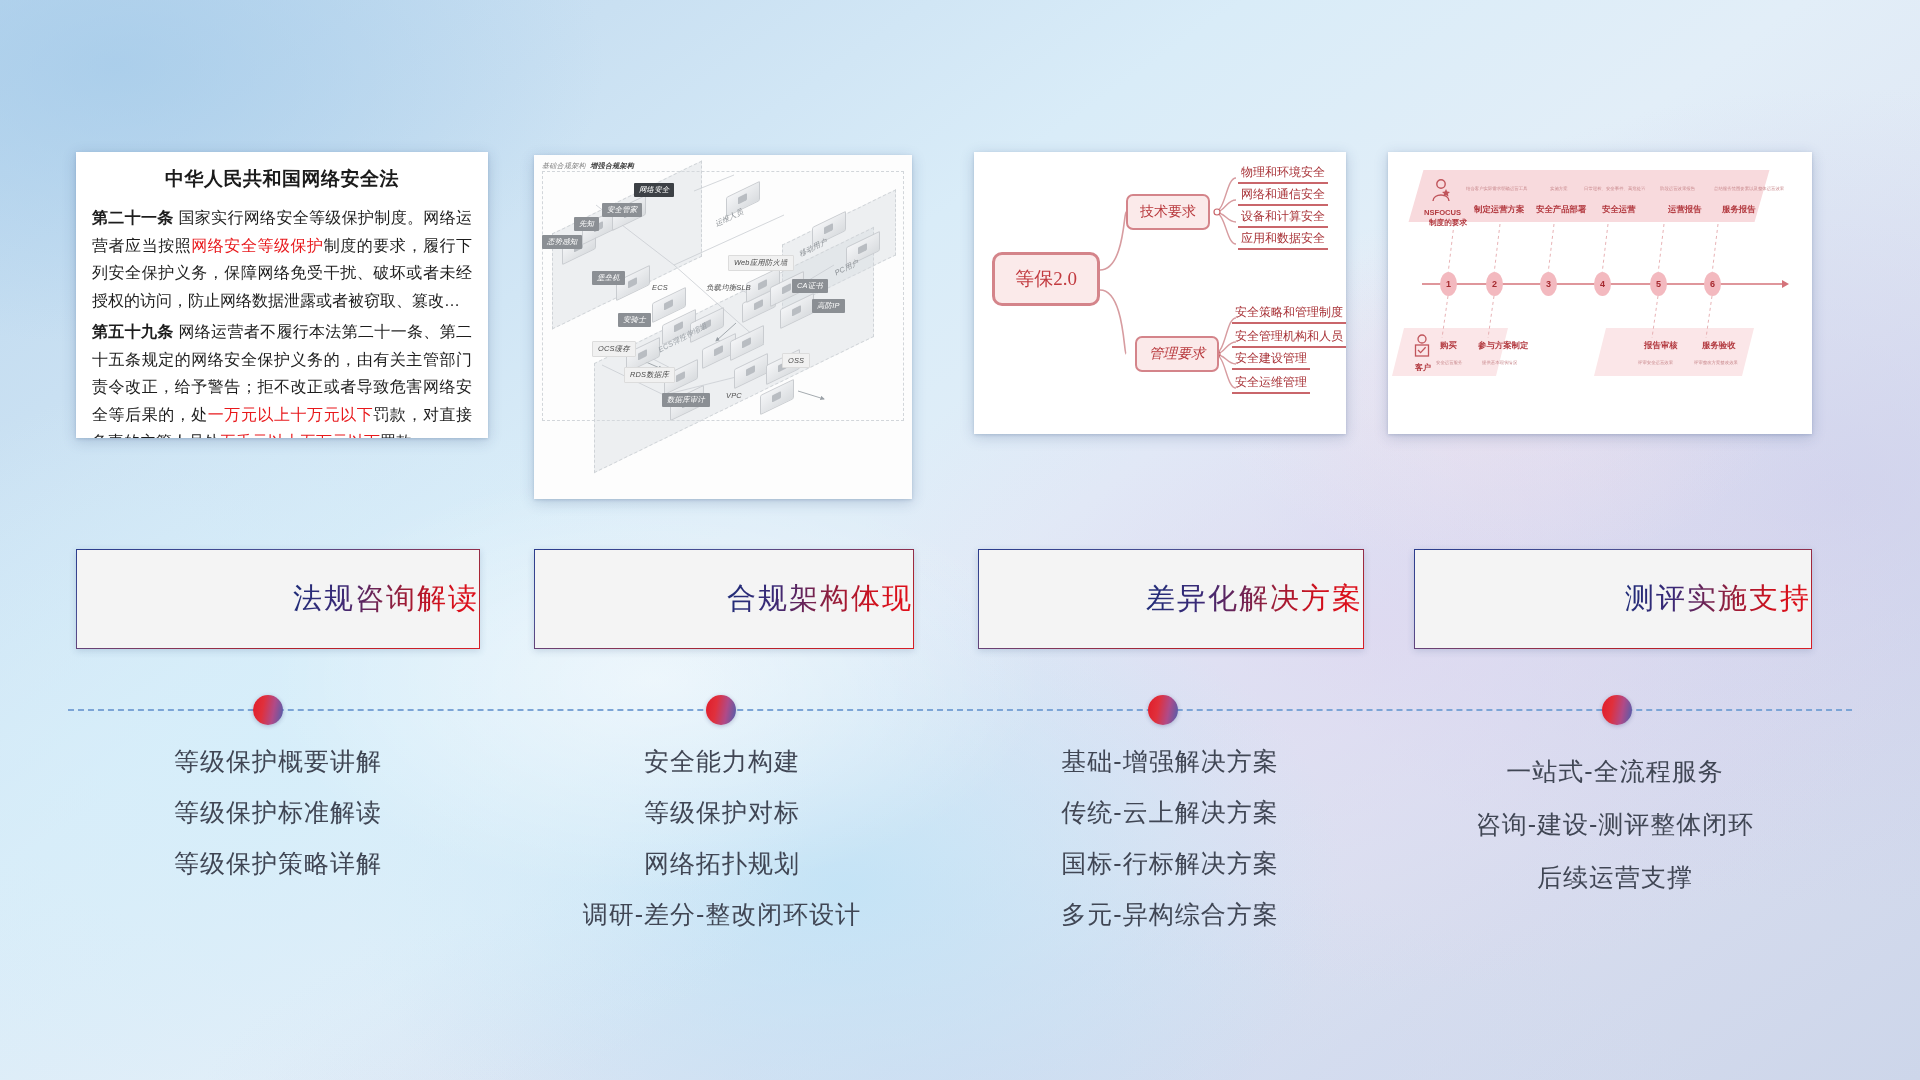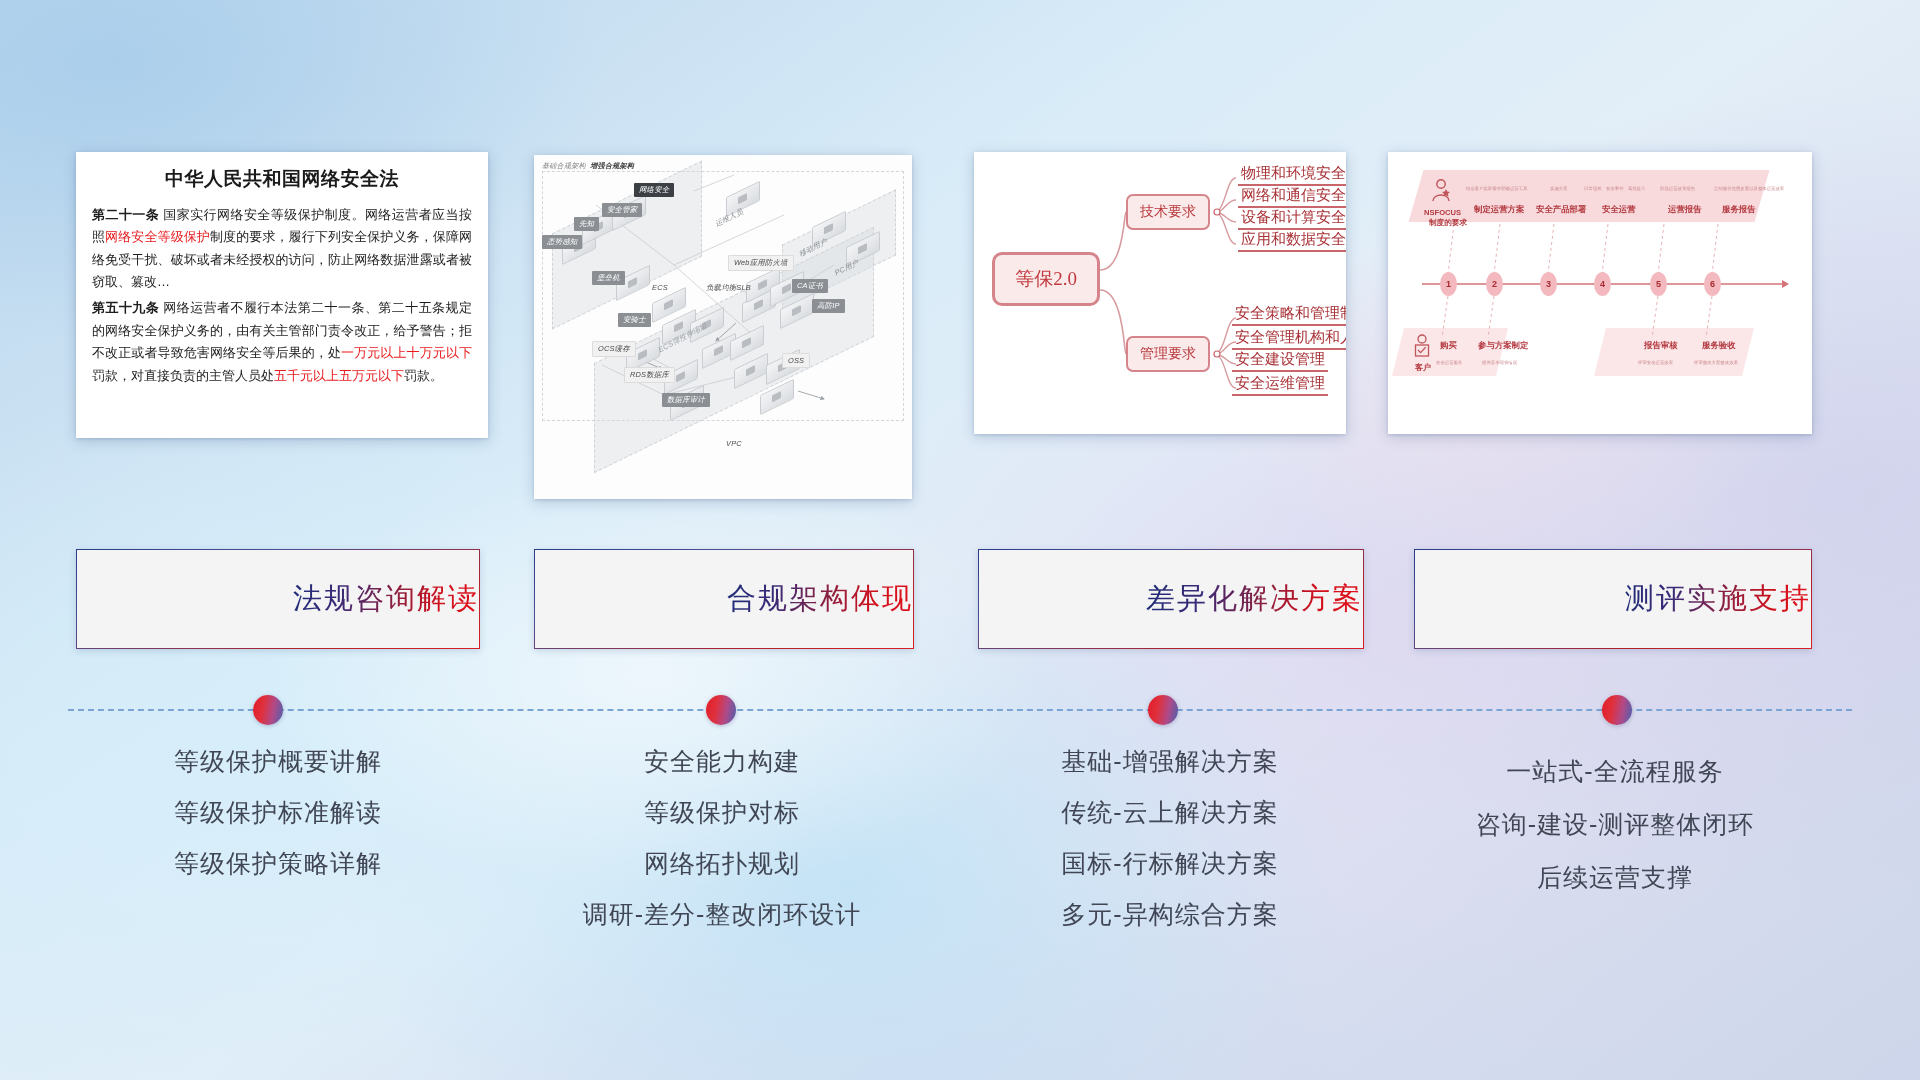--- a/index.html
+++ b/index.html
@@ -48,21 +48,21 @@
   .card-3 { left: 974px; top: 152px; width: 372px; height: 282px; }
   .card-4 { left: 1388px;top: 152px; width: 424px; height: 282px; }
 
   
   .law { padding: 14px 16px 8px 16px; }
   .law-title {
     text-align: center; font-weight: 700; font-size: 19px; color: #1b1b1b;
     letter-spacing: .5px; margin-bottom: 12px;
   }
   .law-p {
-    font-size: 13px; line-height: 1.72; color: #1d1d1d; text-align: justify;
+    font-size: 16px; line-height: 1.72; color: #1d1d1d; text-align: justify;
     margin-bottom: 4px;
   }
   .law-p .art { font-weight: 700; }
   .law-p .red { color: #e8191c; }
 
   
   .arch { position: absolute; inset: 0; background: #fdfdfd; }
   .arch-hd { position: absolute; left: 8px; top: 6px; font-size: 7px; color: #7d7d7d; letter-spacing: .3px; }
   .arch-hd b { color: #3c3c3c; font-weight: 600; }
   .arch-svg { position: absolute; inset: 0; }
@@ -98,23 +98,23 @@
     display: flex; align-items: center; justify-content: center;
     font-size: 19px; color: #c23a3f; font-family: "Liberation Serif", serif;
   }
   .mm-branch {
     position: absolute; width: 84px; height: 36px;
     background: #fbeaea; border: 2px solid #d4848a; border-radius: 7px;
     display: flex; align-items: center; justify-content: center;
     font-size: 14px; color: #b8393d; font-family: "Liberation Serif", serif;
   }
   .mm-b1 { left: 152px; top: 42px; }
-  .mm-b2 { left: 152px; top: 184px; }
+  .mm-b2 { left: 161px; top: 184px; font-style: italic; }
   .mm-leaf {
-    position: absolute; font-size: 15px; color: #a83237; white-space: nowrap;
+    position: absolute; font-size: 12px; color: #a83237; white-space: nowrap;
     font-family: "Liberation Serif", serif;
     border-bottom: 2.2px solid #c9666b; padding: 0 3px 1px 3px;
   }
 
   
   .nf { position: absolute; inset: 0; background: #fff; border-radius: 27px; }
   .nf svg { position: absolute; inset: 0; }
   .nf-band-top {
     position: absolute; left: 28px; top: 18px; width: 346px; height: 52px;
     background: #f8dadd; transform: skewX(-16deg);
@@ -276,21 +276,21 @@
       <div class="nodelbl plain" style="left:118px;top:128px;">ECS</div>
       <div class="nodelbl light" style="left:58px;top:186px;">OCS缓存</div>
       <div class="nodelbl light" style="left:90px;top:212px;">RDS数据库</div>
       <div class="nodelbl" style="left:128px;top:238px;">数据库审计</div>
       <div class="nodelbl plain" style="left:122px;top:178px;transform:rotate(-28deg);color:#9aa0a6;">ECS弹性伸缩组</div>
       <div class="nodelbl plain" style="left:172px;top:128px;">负载均衡SLB</div>
       <div class="nodelbl light" style="left:194px;top:100px;">Web应用防火墙</div>
       <div class="nodelbl" style="left:258px;top:124px;">CA证书</div>
       <div class="nodelbl" style="left:278px;top:144px;">高防IP</div>
       <div class="nodelbl light" style="left:248px;top:198px;">OSS</div>
-      <div class="nodelbl plain" style="left:192px;top:236px;margin-top:48px;">VPC</div>
+      <div class="nodelbl plain" style="left:192px;top:236px;">VPC</div>
       <div class="nodelbl plain" style="left:180px;top:58px;transform:rotate(-26deg);color:#8b9095;">运维人员</div>
       <div class="nodelbl plain" style="left:264px;top:88px;transform:rotate(-26deg);color:#8b9095;">移动用户</div>
       <div class="nodelbl plain" style="left:300px;top:108px;transform:rotate(-26deg);color:#8b9095;">PC用户</div>
     </div>
   </div>
 
   <div class="card card-3">
     <div class="mm">
       <svg viewBox="0 0 372 282">
         <g fill="none" stroke="#d79ca0" stroke-width="1.6">

